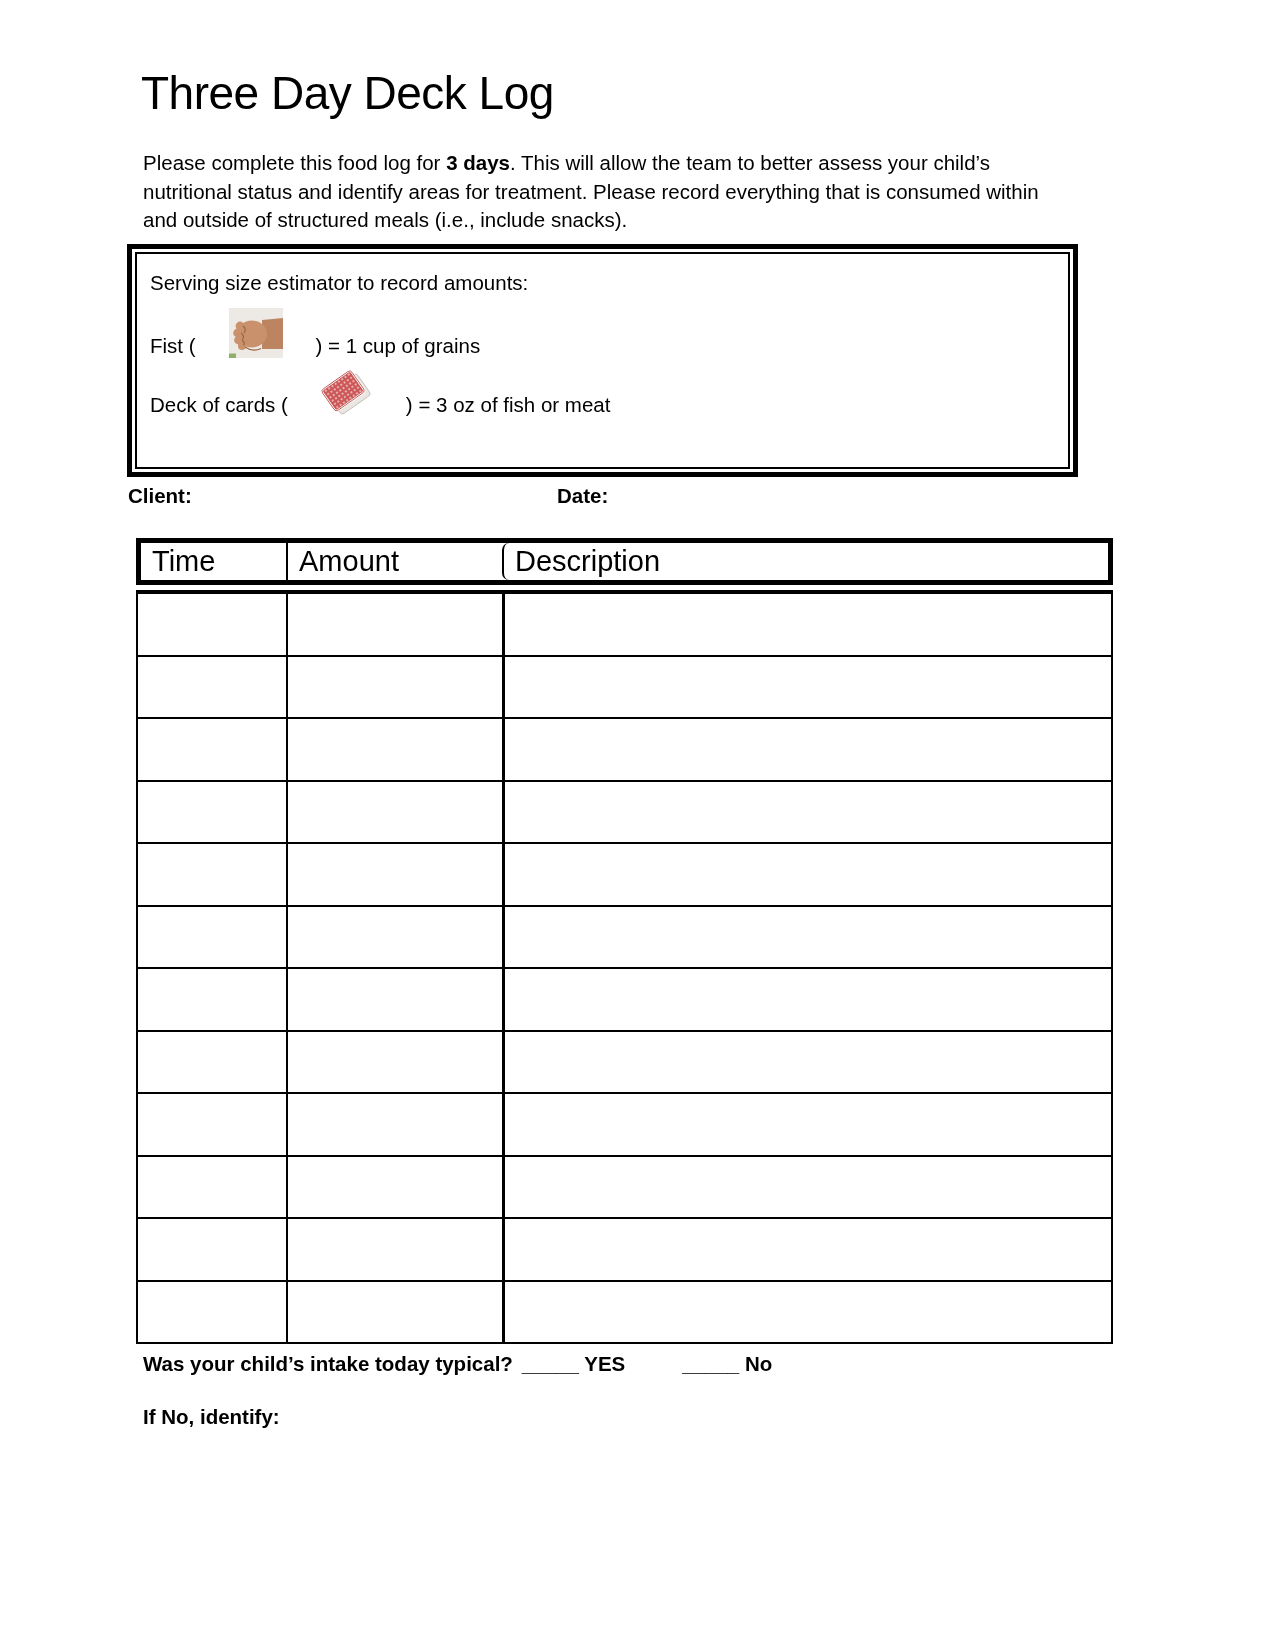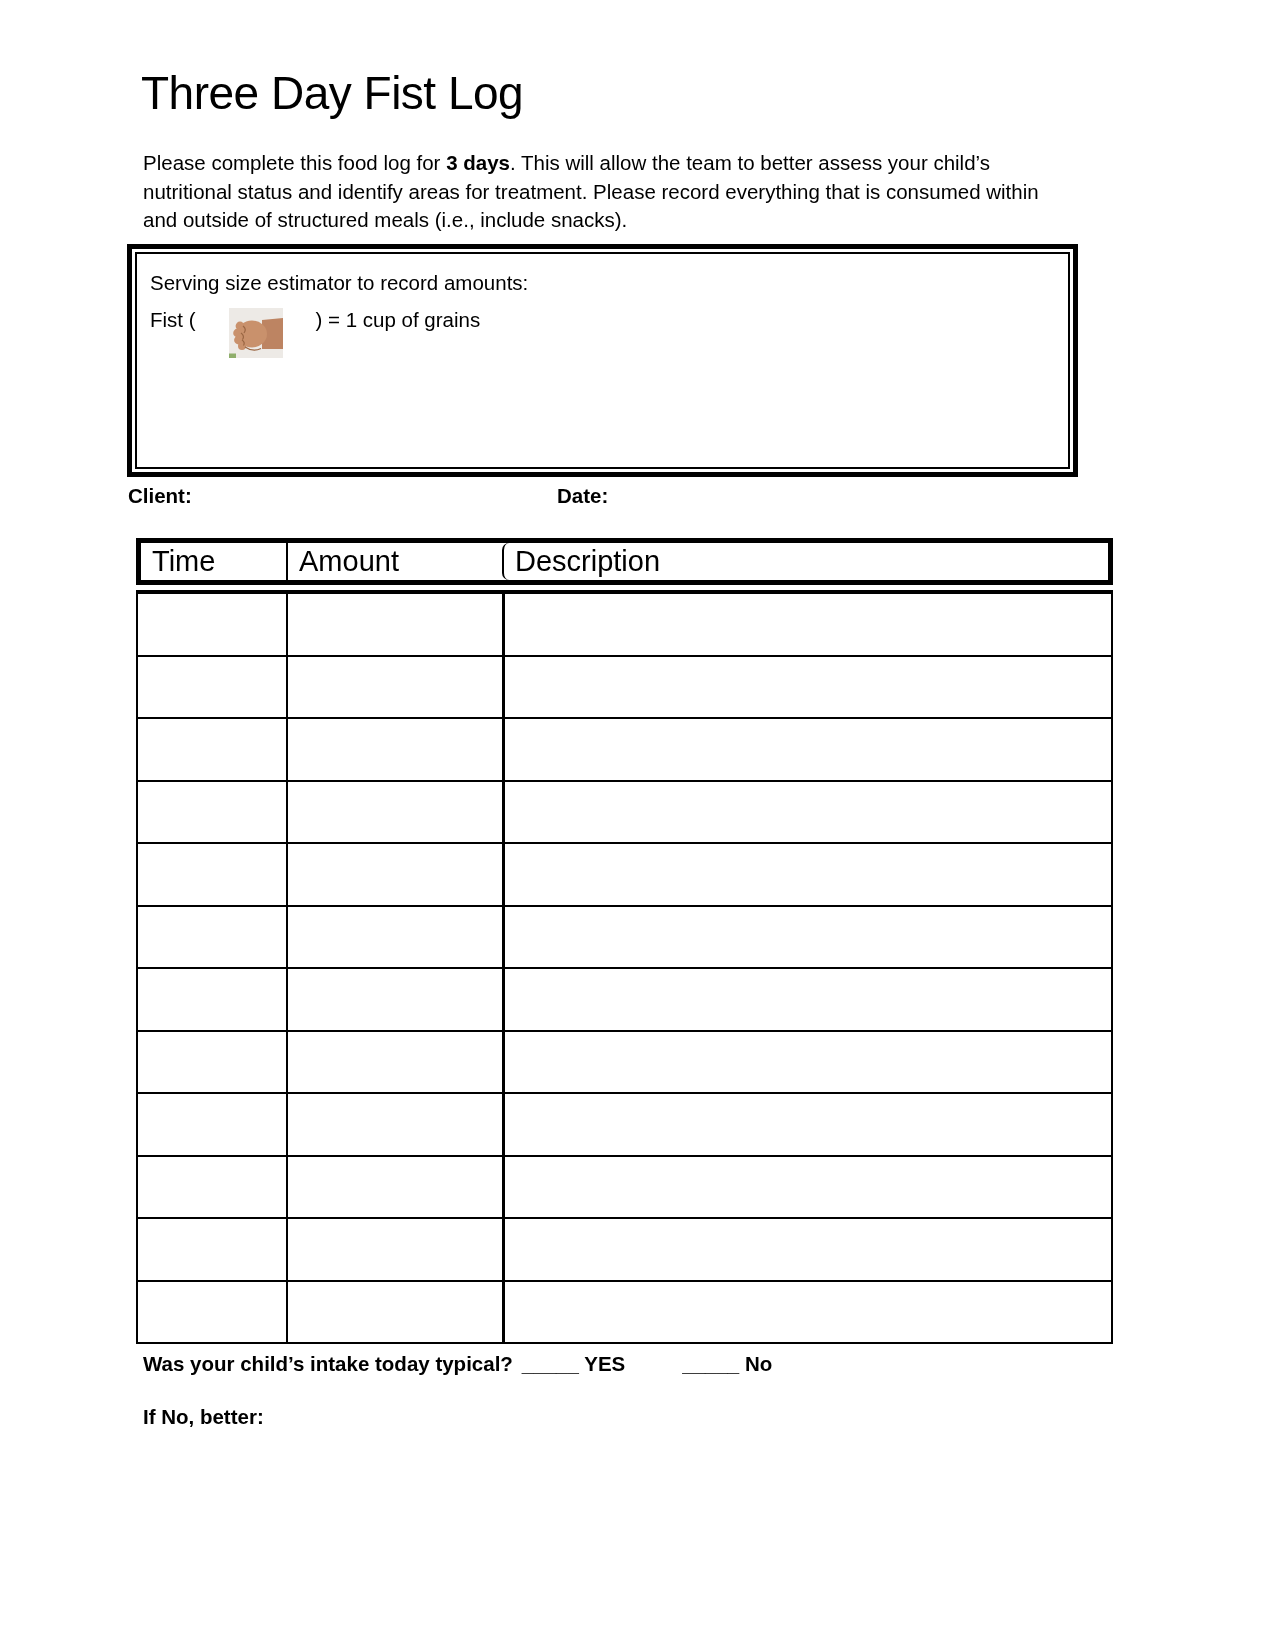--- a/index.html
+++ b/index.html
@@ -30,21 +30,21 @@
     left:127px; top:244px; width:951px; height:233px;
     border:5px solid #000; padding:3px; box-sizing:border-box;
   }
   #serving-box-inner {
     border:2px solid #000; box-sizing:border-box;
     width:100%; height:100%;
     padding:15px 13px 0 13px;
   }
   .box-heading { font-size:20.5px; margin-top:2px; }
   .serving-item {
-    display:flex; align-items:flex-start;
+    display:flex; align-items:flex-end;
     font-size:20.5px; white-space:pre;gap:28px;
   }
   .serving-item .icon { display:inline-flex; margin:0 5px; }
   #item-fist      { margin-top:13px; }
   #item-baseball  { margin-top:12px; }
   #item-deck      { margin-top:11px; }
 
   
   #client-date { left:128px; top:484px; width:935px; font-size:20.5px; font-weight:bold; }
   #date-label  { position:absolute; left:429px; top:0; }
@@ -81,21 +81,21 @@
 
   
   #footer-question { left:143px; top:1352px; font-size:20.5px; font-weight:bold; white-space:pre; }
   #footer-question .gap { display:inline-block; width:57px; }
   #footer-question .sp  { display:inline-block; width:9px; }
   #footer-explain  { left:143px; top:1405px; font-size:20.5px; font-weight:bold; }
 </style>
 </head>
 <body>
 
-<div class="abs" id="page-title">Three Day Fist Log</div>
+<div class="abs" id="page-title">Three Day Deck Log</div>
 
 <div class="abs" id="intro"><span>Please complete this food log for </span><b>3 days</b><span>. This will allow the team to better assess your child’s nutritional status and identify areas for treatment. Please record everything that is consumed within and outside of structured meals (i.e., include snacks).</span></div>
 
 <div class="abs" id="serving-box">
   <div id="serving-box-inner">
     <div class="box-heading">Serving size estimator to record amounts:</div>
 
     <div class="serving-item" id="item-fist">
       <span>Fist (</span>
       <span class="icon">
@@ -109,20 +109,39 @@
           <circle cx="13" cy="38" r="4" fill="#c9916c"></circle>
           <path d="M14 18 q4 3 1 7 M12 25 q4 3 1.5 6.5 M13 32 q3.5 2.5 1.5 5.5" stroke="#9a6643" stroke-width="1.2" fill="none"></path>
           <path d="M16 39 q8 5.5 16 1.5" stroke="#9a6643" stroke-width="1.2" fill="none"></path>
           <rect x="0" y="45.5" width="7" height="4.5" fill="#8fae6b"></rect>
         </svg>
       </span>
       <span>) = 1 cup of grains</span>
     </div>
 
 
+    <div class="serving-item" id="item-deck">
+      <span>Deck of cards (</span>
+      <span class="icon">
+        <svg width="52" height="48" viewBox="0 0 52 48">
+          <defs>
+            <pattern id="carddots" width="4" height="4" patternUnits="userSpaceOnUse">
+              <rect width="4" height="4" fill="#cd5757"></rect>
+              <circle cx="2" cy="2" r="0.9" fill="#f3dada"></circle>
+            </pattern>
+          </defs>
+          <g transform="rotate(-35 26 24)">
+            <rect x="9" y="13" width="36" height="26" rx="3" fill="#eae7e2" stroke="#bdb8b2" stroke-width="0.8"></rect>
+            <rect x="6" y="7" width="36" height="26" rx="3" fill="url(#carddots)" stroke="#ffffff" stroke-width="2.4"></rect>
+            <rect x="6" y="7" width="36" height="26" rx="3" fill="none" stroke="#b84a4a" stroke-width="0.8"></rect>
+          </g>
+        </svg>
+      </span>
+      <span>) = 3 oz of fish or meat</span>
+    </div>
   </div>
 </div>
 
 <div class="abs" id="client-date">
   <span id="client-label">Client:</span>
   <span id="date-label">Date:</span>
 </div>
 
 <div class="abs" id="food-log-header">
   <div class="hcell hcell-time">Time</div>
@@ -190,13 +209,13 @@
       <tr>
         <td class="col-time"></td>
         <td class="col-amount"></td>
         <td class="col-description"></td>
       </tr>
     </tbody>
 </table>
 
 <div class="abs" id="footer-question"><span>Was your child’s intake today typical?</span><span class="sp"></span><span>_____</span> <span>YES</span><span class="gap"></span><span>_____</span> <span>No</span></div>
 
-<div class="abs" id="footer-explain">If No, better:</div>
+<div class="abs" id="footer-explain">If No, identify:</div>
 
 </body></html>

